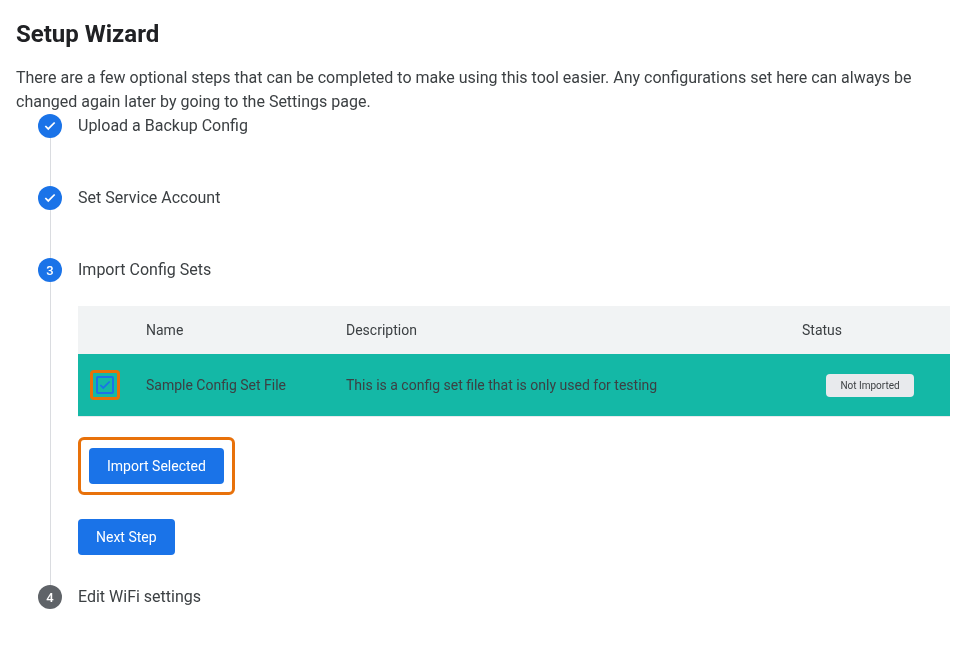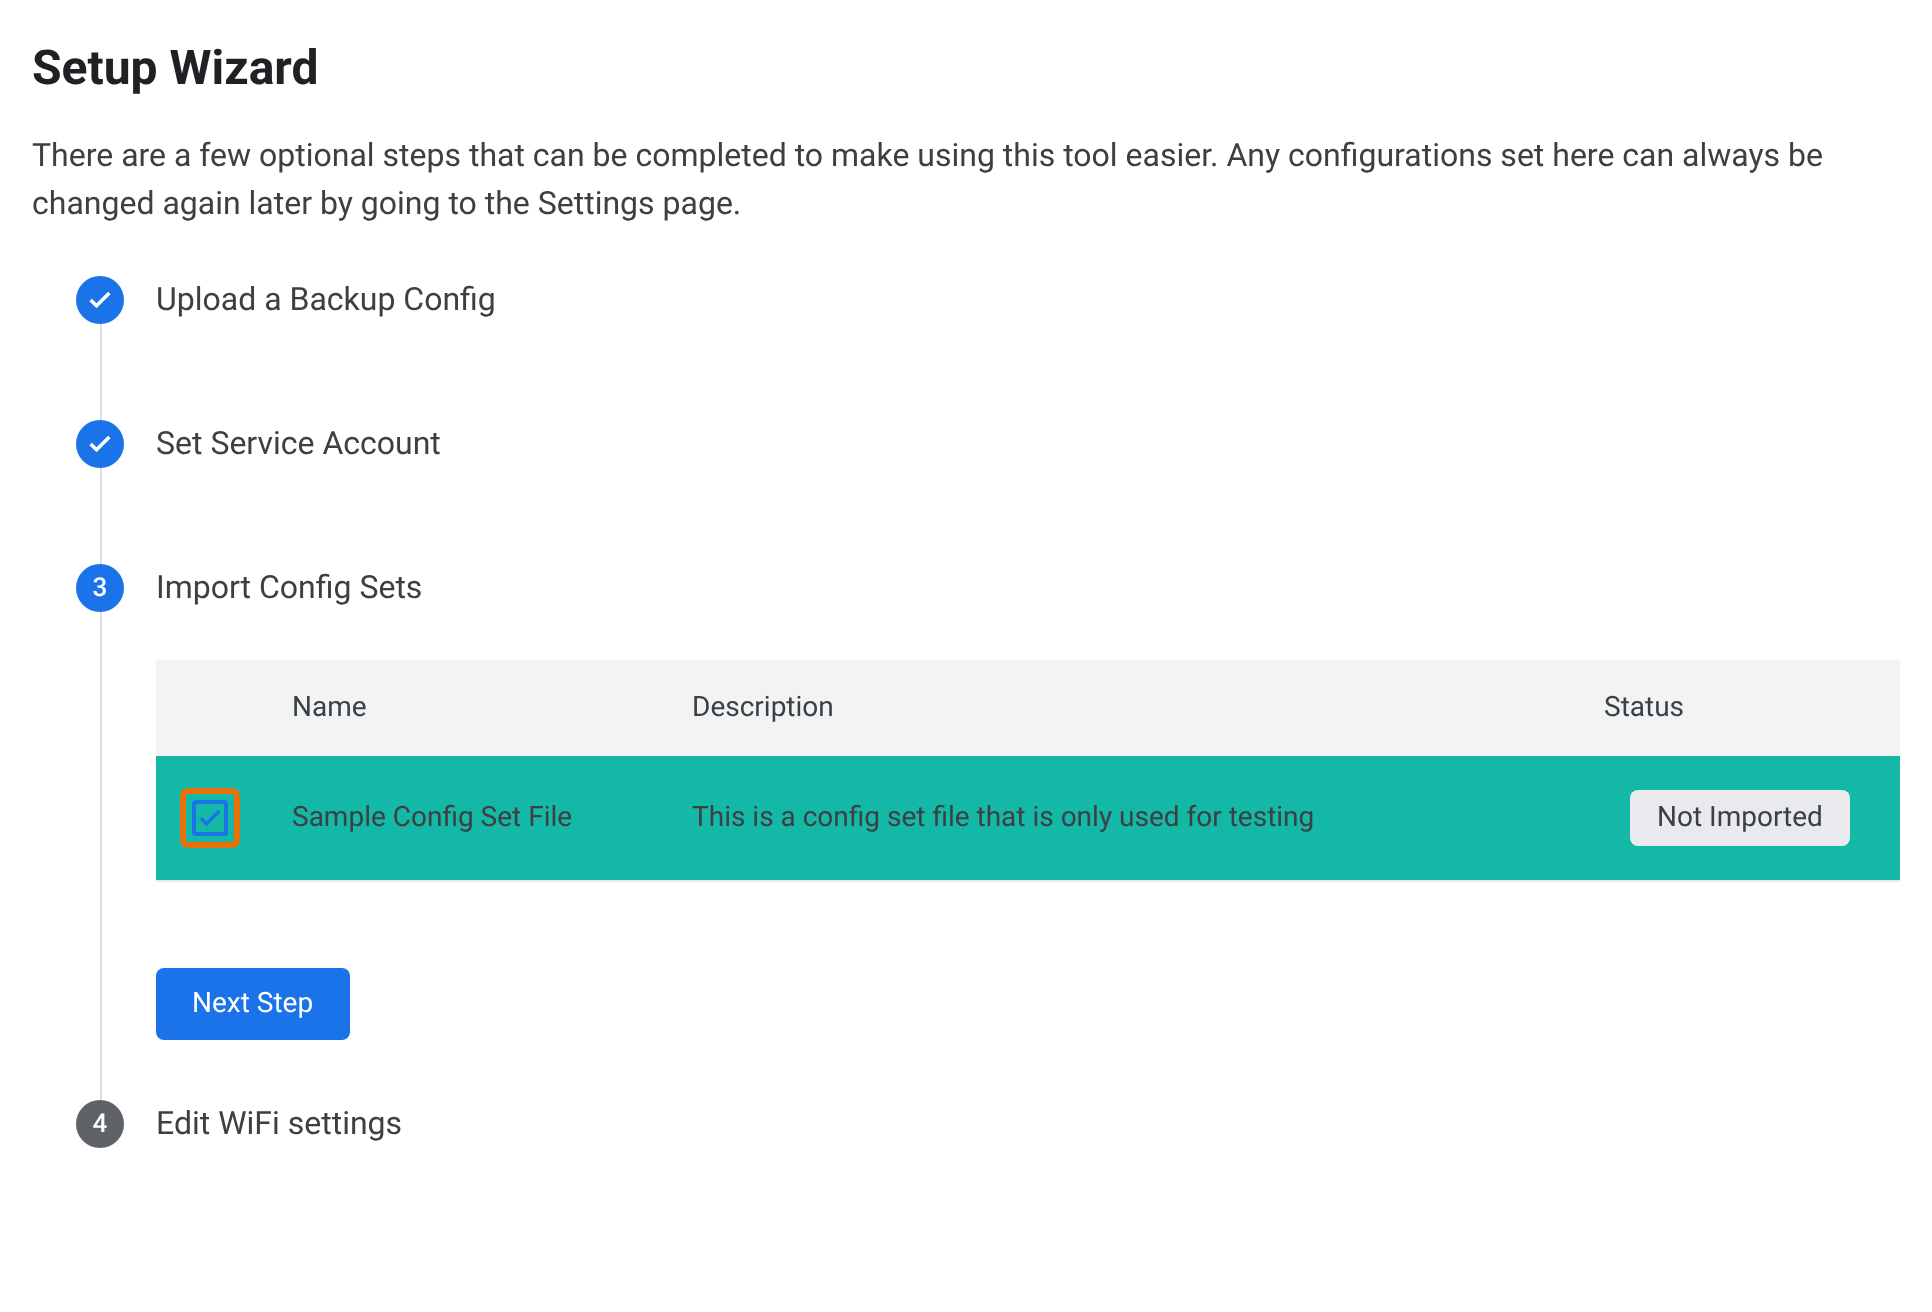--- a/index.html
+++ b/index.html
@@ -13,21 +13,20 @@
     .page-title {
       font-size: 24px;
       font-weight: 700;
       margin-bottom: 18px;
       color: #202124;
     }
     .page-description {
       font-size: 16px;
       line-height: 1.5;
       color: #3c4043;
-      margin-bottom: 24px;
       max-width: 920px;
     }
     .wizard {
       padding-left: 20px;
     }
     .step {
       display: flex;
       position: relative;
     }
     .step-indicator {
@@ -116,21 +115,21 @@
       justify-content: center;
       color: #1a73e8;
     }
     .checkbox svg { width: 14px; height: 14px; }
     .status-pill {
       display: inline-block;
       background: #e8eaed;
       color: #3c4043;
       padding: 6px 14px;
       border-radius: 4px;
-      font-size: 14px;
+      font-size: 10px;
     }
     .import-wrap {
       display: inline-flex;
       border: 3px solid #e8710a;
       border-radius: 6px;
       padding: 8px;
       margin-top: 20px;
     }
     .btn {
       display: inline-block;
@@ -215,20 +214,23 @@
               </td>
               <td>Sample Config Set File</td>
               <td>This is a config set file that is only used for testing</td>
               <td class="col-status">
                 <span class="status-pill">Not Imported</span>
               </td>
             </tr>
           </tbody>
         </table>
 
+        <div class="import-wrap">
+          <button class="btn btn-primary">Import Selected</button>
+        </div>
         <br>
         <button class="btn btn-primary next-step-btn">Next Step</button>
       </div>
     </div>
   </div>
 
   <div class="step last">
     <div class="step-indicator">
       <div class="step-circle pending">4</div>
 

